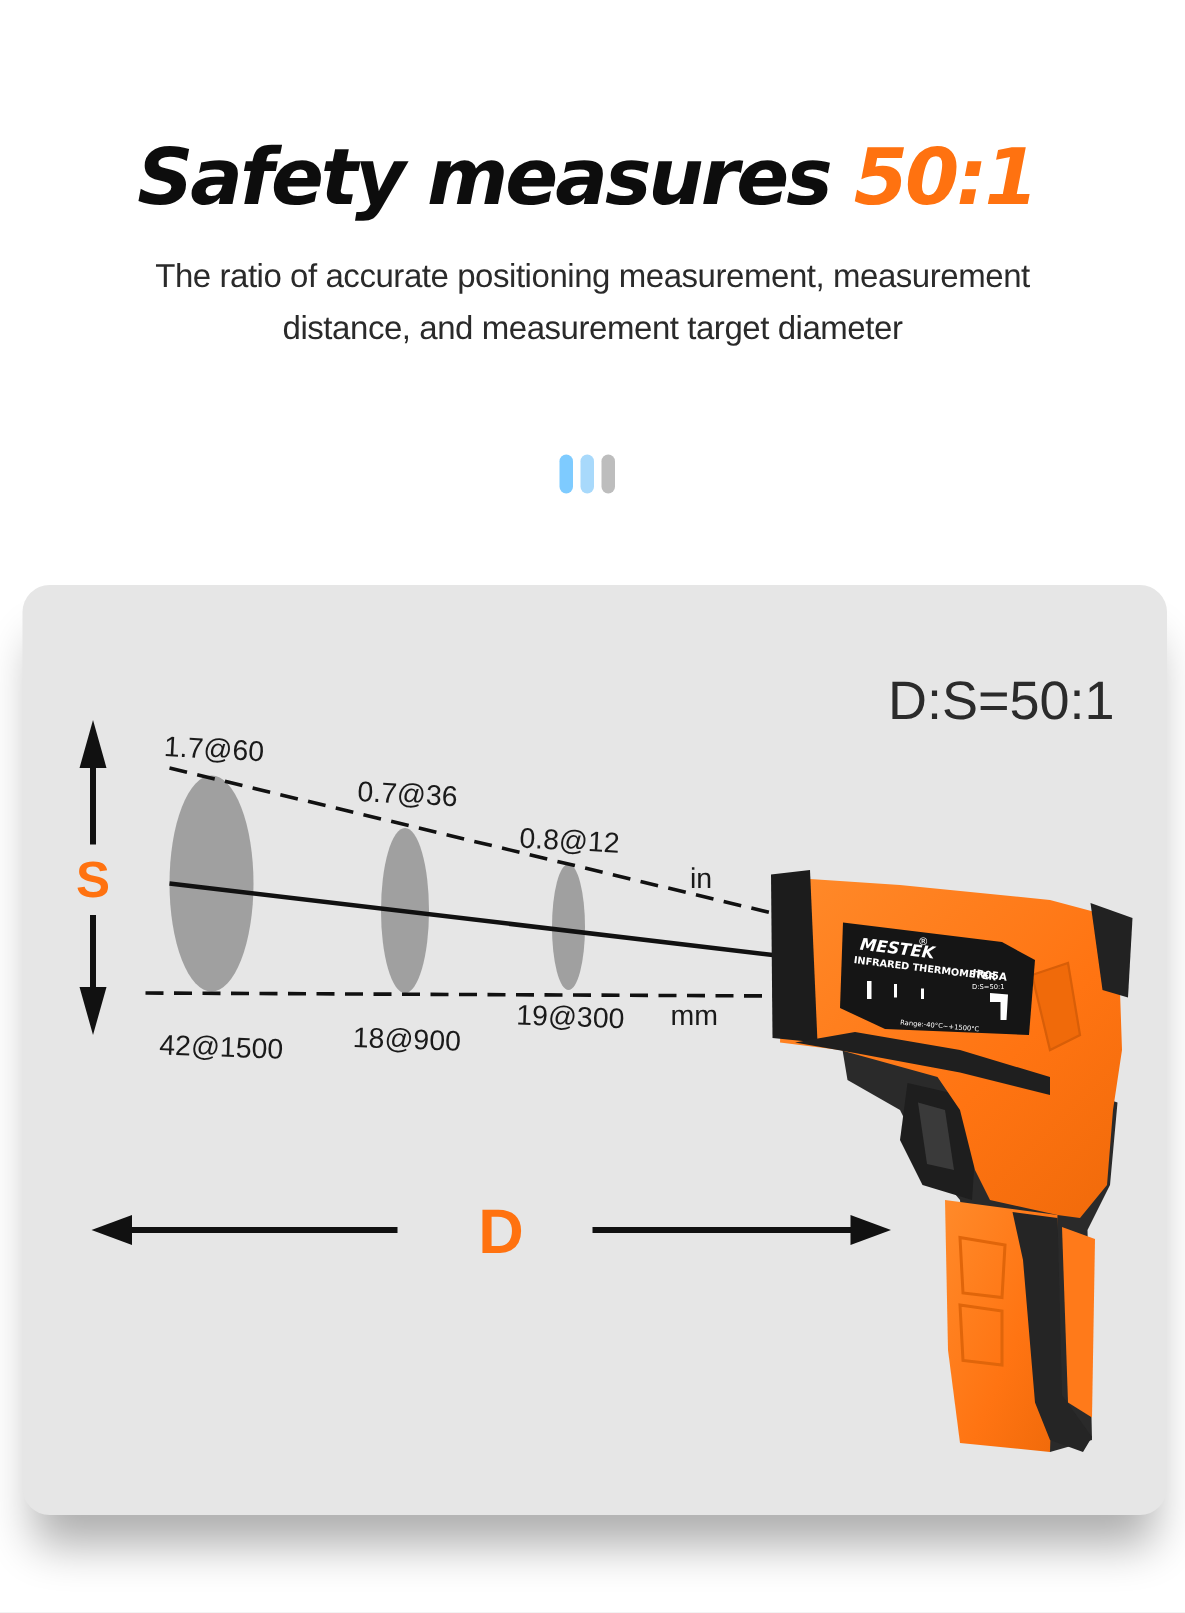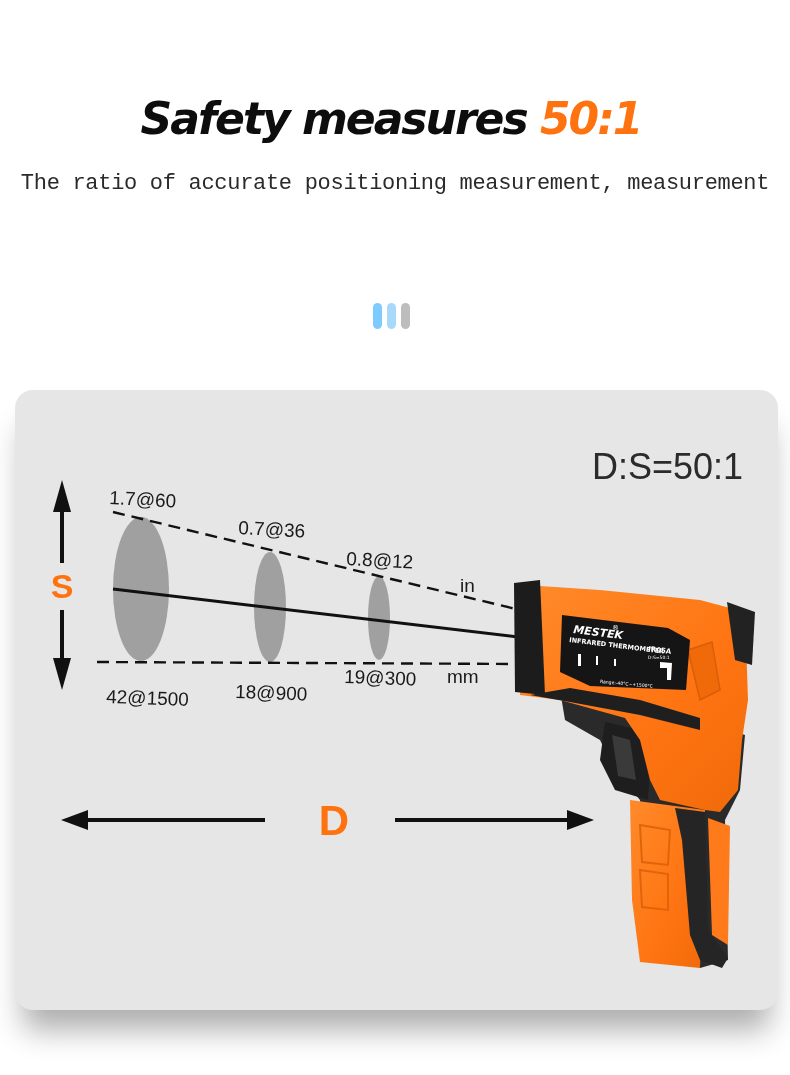--- a/index.html
+++ b/index.html
@@ -3,26 +3,26 @@
 <meta charset="utf-8">
 <style>
   html, body { margin: 0; padding: 0; }
   body {
     width: 790px; height: 1075px; background: #ffffff; position: relative; overflow: hidden;
     font-family: "Liberation Sans", sans-serif;
   }
   .title {
     position: absolute; left: 0; width: 782px; top: 84px; text-align: center;
     font-family: "DejaVu Sans", sans-serif; font-weight: bold; font-style: italic;
-    font-size: 44px; letter-spacing: -2px; color: #0d0d0d; line-height: 70px;
+    font-size: 52px; letter-spacing: -2px; color: #0d0d0d; line-height: 70px;
   }
   .title .accent { color: #ff7210; }
   .subtitle {
     position: absolute; left: 0; width: 790px; top: 166px; text-align: center;
-    font-family: Liberation Mono, monospace; font-size: 22px; color: #2a2a2a; line-height: 35px;
+    font-family: Liberation Sans, sans-serif; font-size: 22px; color: #2a2a2a; line-height: 35px;
     letter-spacing: -0.3px;
   }
   .bars { position: absolute; left: 373px; top: 303px; width: 40px; height: 26px; }
   .bars span { position: absolute; top: 0; width: 9px; height: 26px; border-radius: 5px; }
   .panel {
     position: absolute; left: 15px; top: 390px; width: 763px; height: 620px;
     background: #e6e6e6; border-radius: 18px;
     box-shadow: 0 28px 30px -8px rgba(0,0,0,0.32);
   }
   svg.diagram { position: absolute; left: 0; top: 0; }
@@ -34,20 +34,21 @@
 </head>
 <body>
 
 <div class="title">
   <span>Safety measures</span>
   <span class="accent">50:1</span>
 </div>
 
 <div class="subtitle">
   <div>The ratio of accurate positioning measurement, measurement</div>
+  <div>distance, and measurement target diameter</div>
 </div>
 
 <div class="bars">
   <span style="left:0;background:#7ecbff"></span>
   <span style="left:14px;background:#a8d9fb"></span>
   <span style="left:28px;background:#bdbdbd"></span>
 </div>
 
 <div class="panel"></div>
 

